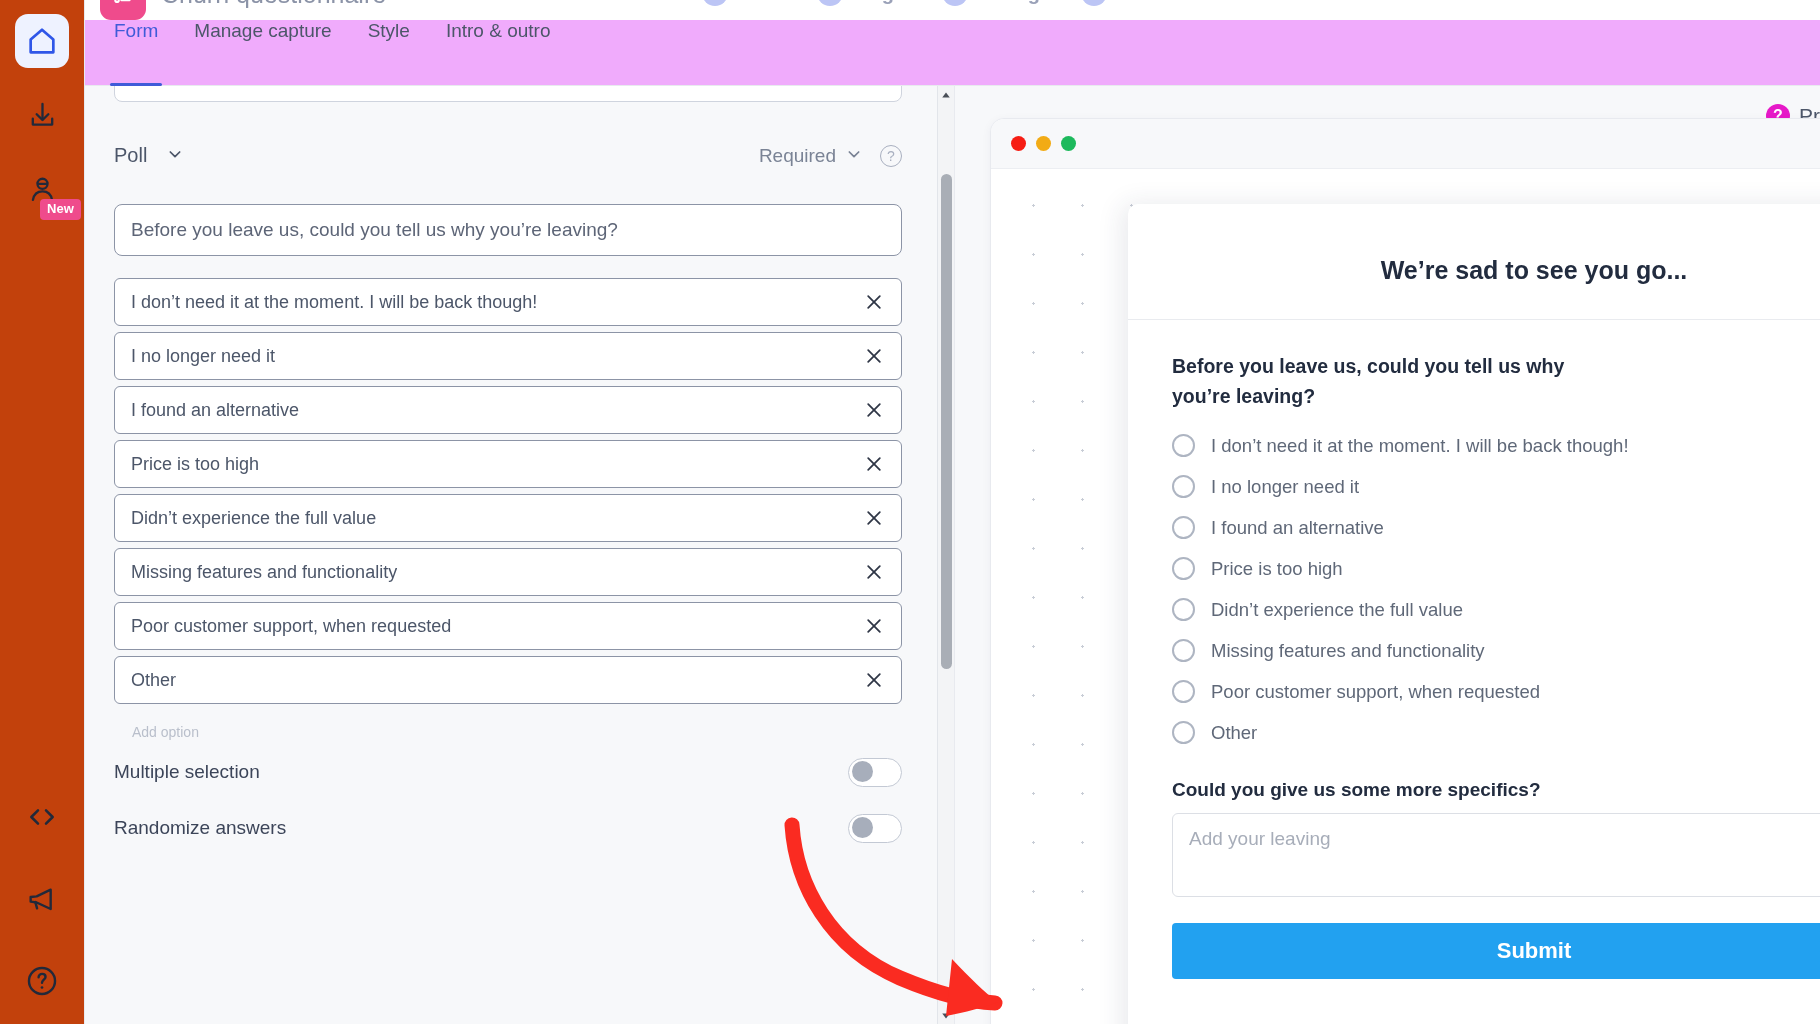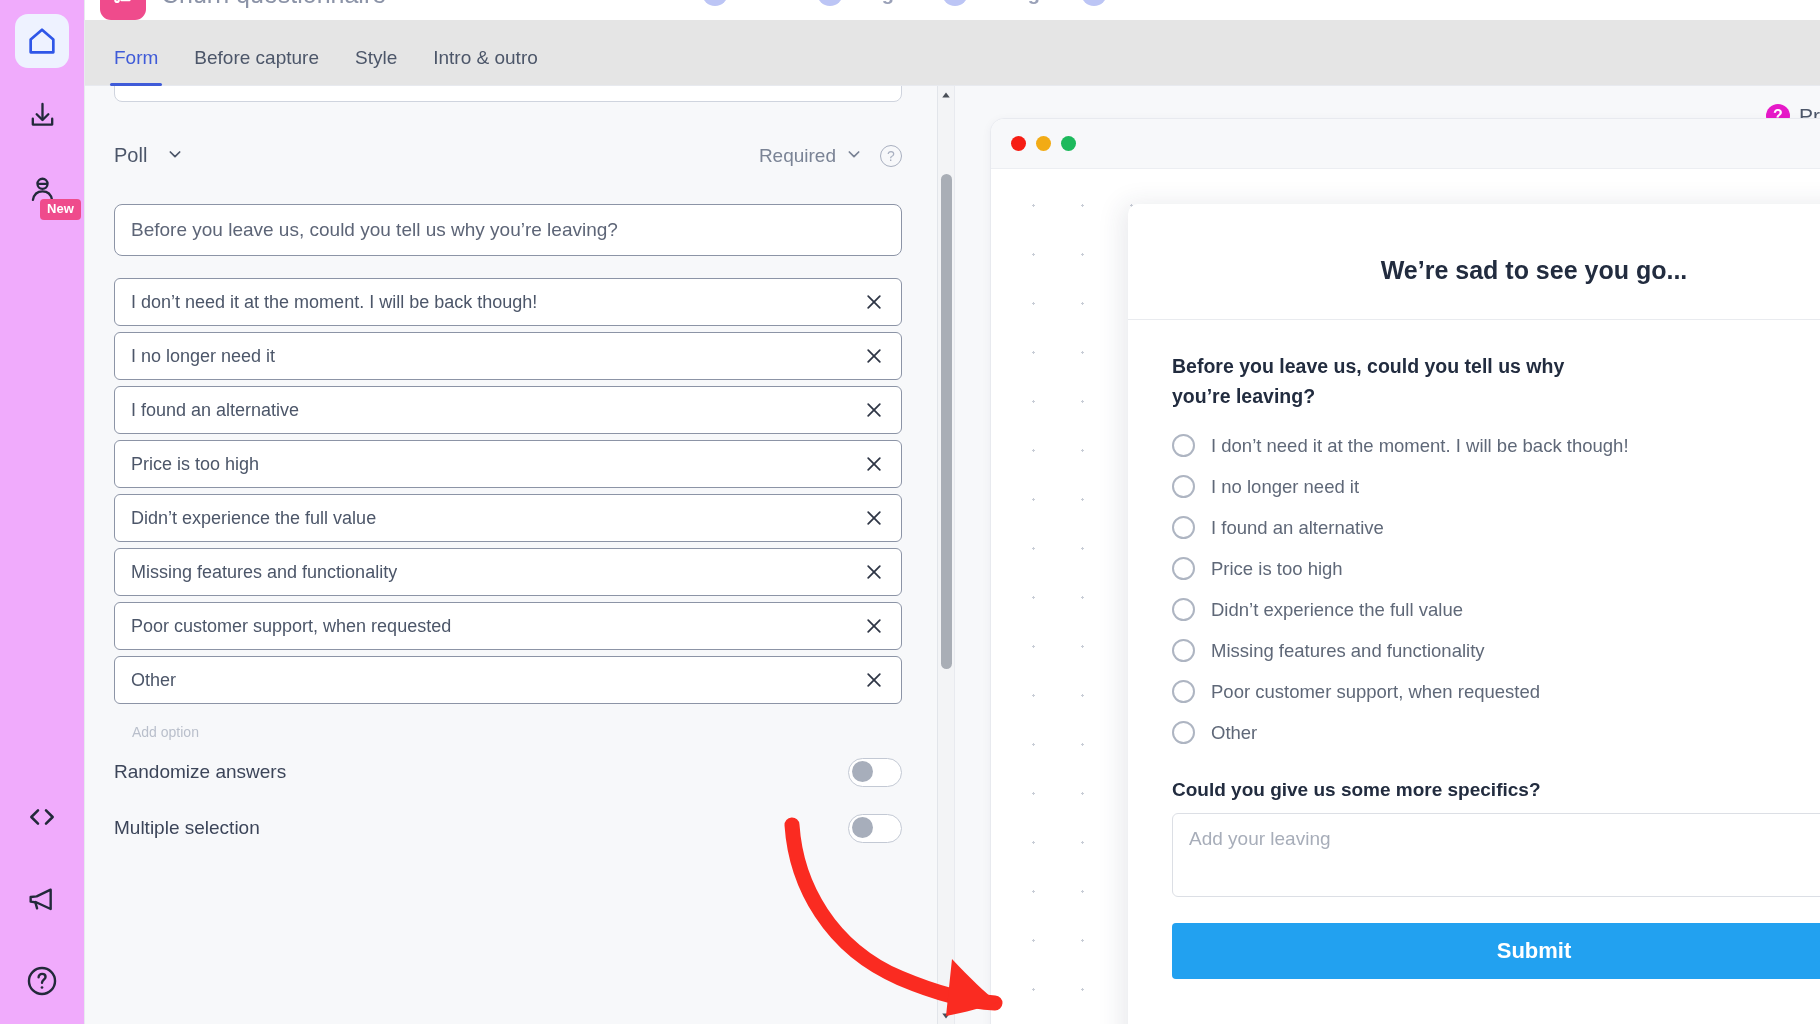--- a/index.html
+++ b/index.html
@@ -7,21 +7,21 @@
   body {
     font-family: "Liberation Sans", sans-serif;
     background: #ffffff;
     color: #333b4f;
     -webkit-font-smoothing: antialiased;
   }
   .app { position: relative; width: 1820px; height: 1024px; overflow: hidden; display: flex; }
 
   
   .rail {
-    width: 85px; height: 1024px; background: #f0abfc;
+    width: 85px; height: 1024px; background: #c2410c;
     border-right: 1px solid #e8eaef;
     display: flex; flex-direction: column; align-items: center;
     flex: 0 0 85px; position: relative; z-index: 6;
   }
   .rail-top { padding-top: 14px; display: flex; flex-direction: column; align-items: center; gap: 20px; }
   .rail-btn {
     width: 54px; height: 54px; border-radius: 13px;
     display: flex; align-items: center; justify-content: center;
     position: relative; cursor: pointer;
   }
@@ -54,22 +54,22 @@
     position: absolute; left: 76px; top: -20px; font-size: 25px; color: #8b93a7;
     white-space: nowrap;
   }
   .stepper { position: absolute; left: 617px; top: -20px; display: flex; gap: 30px; align-items: center; }
   .step { display: flex; align-items: center; gap: 9px; white-space: nowrap; }
   .step-dot { width: 26px; height: 26px; border-radius: 50%; background: #bcc5f5; flex: 0 0 26px; }
   .step-label { font-size: 20px; font-weight: 700; color: #9aa1b8; }
   .step.active .step-label { color: #3f5bd8; }
 
   .tabbar {
-    height: 66px; background: #e5e5e5; flex: 0 0 66px;
-    display: flex; align-items: flex-end; padding-left: 29px;
+    height: 66px; background: #f0abfc; flex: 0 0 66px;
+    display: flex; padding-left: 29px;
     position: relative; border-bottom: 1px solid #e8eaef;
   }
   .tab {
     font-size: 19px; color: #4c5669; padding: 0 0 16px 0; margin-right: 36px;
     cursor: pointer; position: relative; white-space: nowrap;
   }
   .tab.active { color: #3f5bd8; }
   .tab.active::after {
     content: ""; position: absolute; left: -4px; right: -4px; bottom: -1px;
     height: 3px; background: #3f5bd8; border-radius: 2px;
@@ -316,21 +316,21 @@
         </div>
         <div class="step">
           <span class="step-dot"></span>
           <span class="step-label">Publish</span>
         </div>
       </div>
     </div>
 
     <div class="tabbar">
       <div class="tab active">Form</div>
-      <div class="tab">Before capture</div>
+      <div class="tab">Manage capture</div>
       <div class="tab">Style</div>
       <div class="tab">Intro &amp; outro</div>
     </div>
 
     <div class="workspace">
 
       <div class="editor-wrap">
         <div class="editor-inner">
 
           <div class="card-stub"></div>
@@ -431,27 +431,27 @@
                 <svg width="20" height="20" viewBox="0 0 24 24" fill="none" stroke="#2f3646" stroke-width="2.1" stroke-linecap="round">
                     <path d="M5 5 L19 19"></path>
                     <path d="M19 5 L5 19"></path>
                   </svg>
               </span>
             </div>
 
             <div class="add-option">Add option</div>
 
             <div class="switch-row">
-              <span class="switch-label">Randomize answers</span>
+              <span class="switch-label">Multiple selection</span>
               <span class="switch">
                 <span class="knob"></span>
               </span>
             </div>
             <div class="switch-row">
-              <span class="switch-label">Multiple selection</span>
+              <span class="switch-label">Randomize answers</span>
               <span class="switch">
                 <span class="knob"></span>
               </span>
             </div>
           </div>
         </div>
 
         <div class="scrollbar">
           <div class="sb-arrow up">
             <svg width="10" height="10" viewBox="0 0 12 12">

